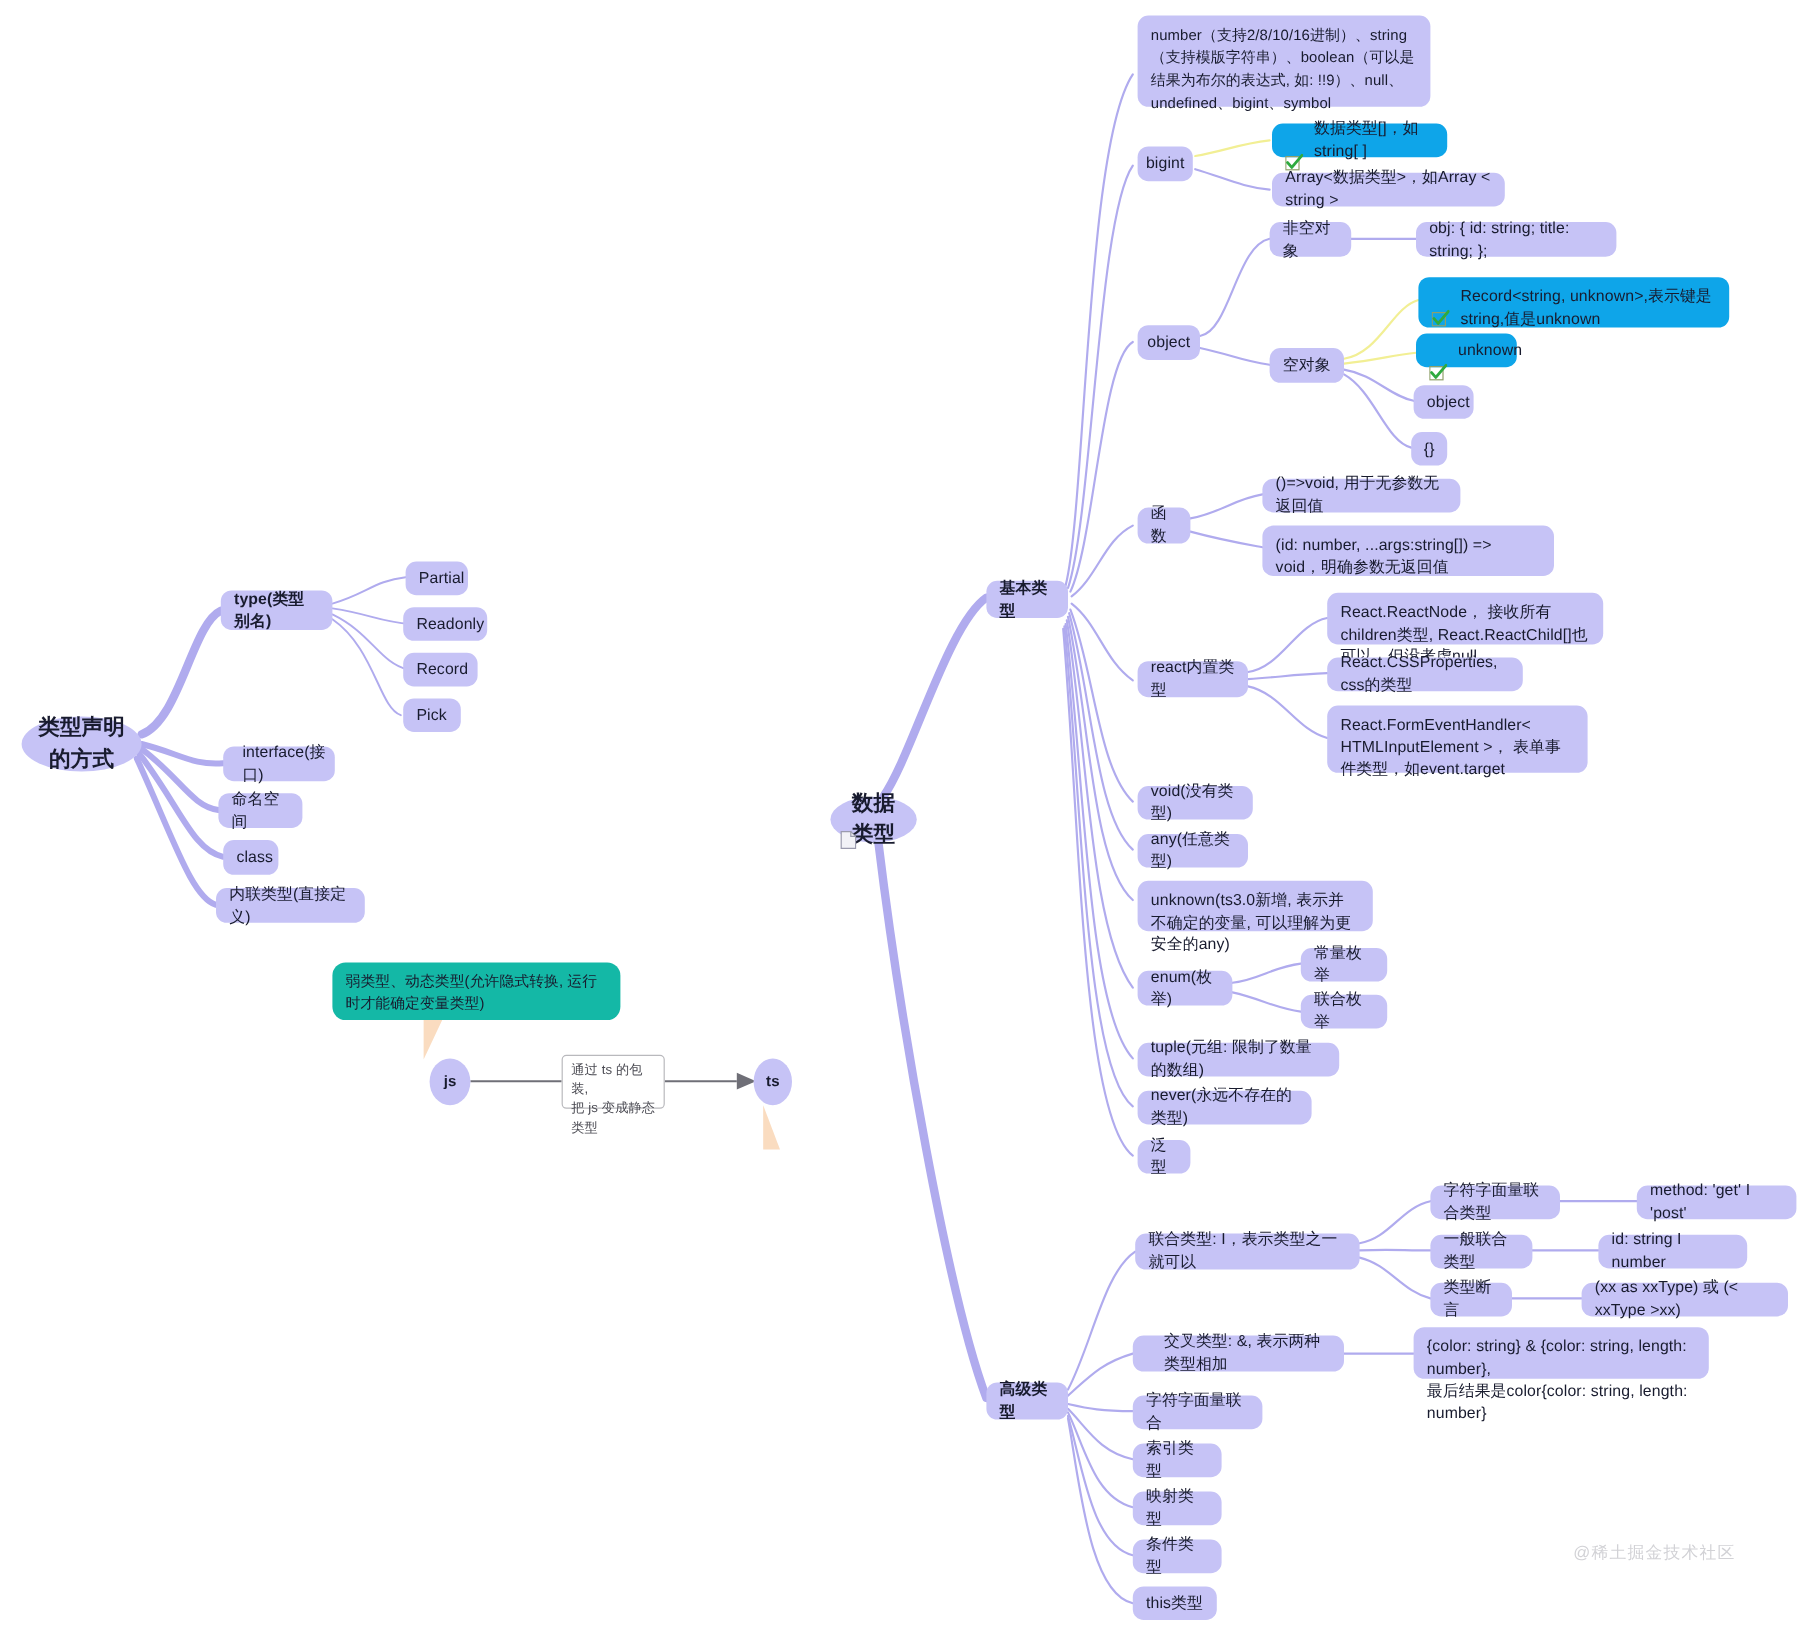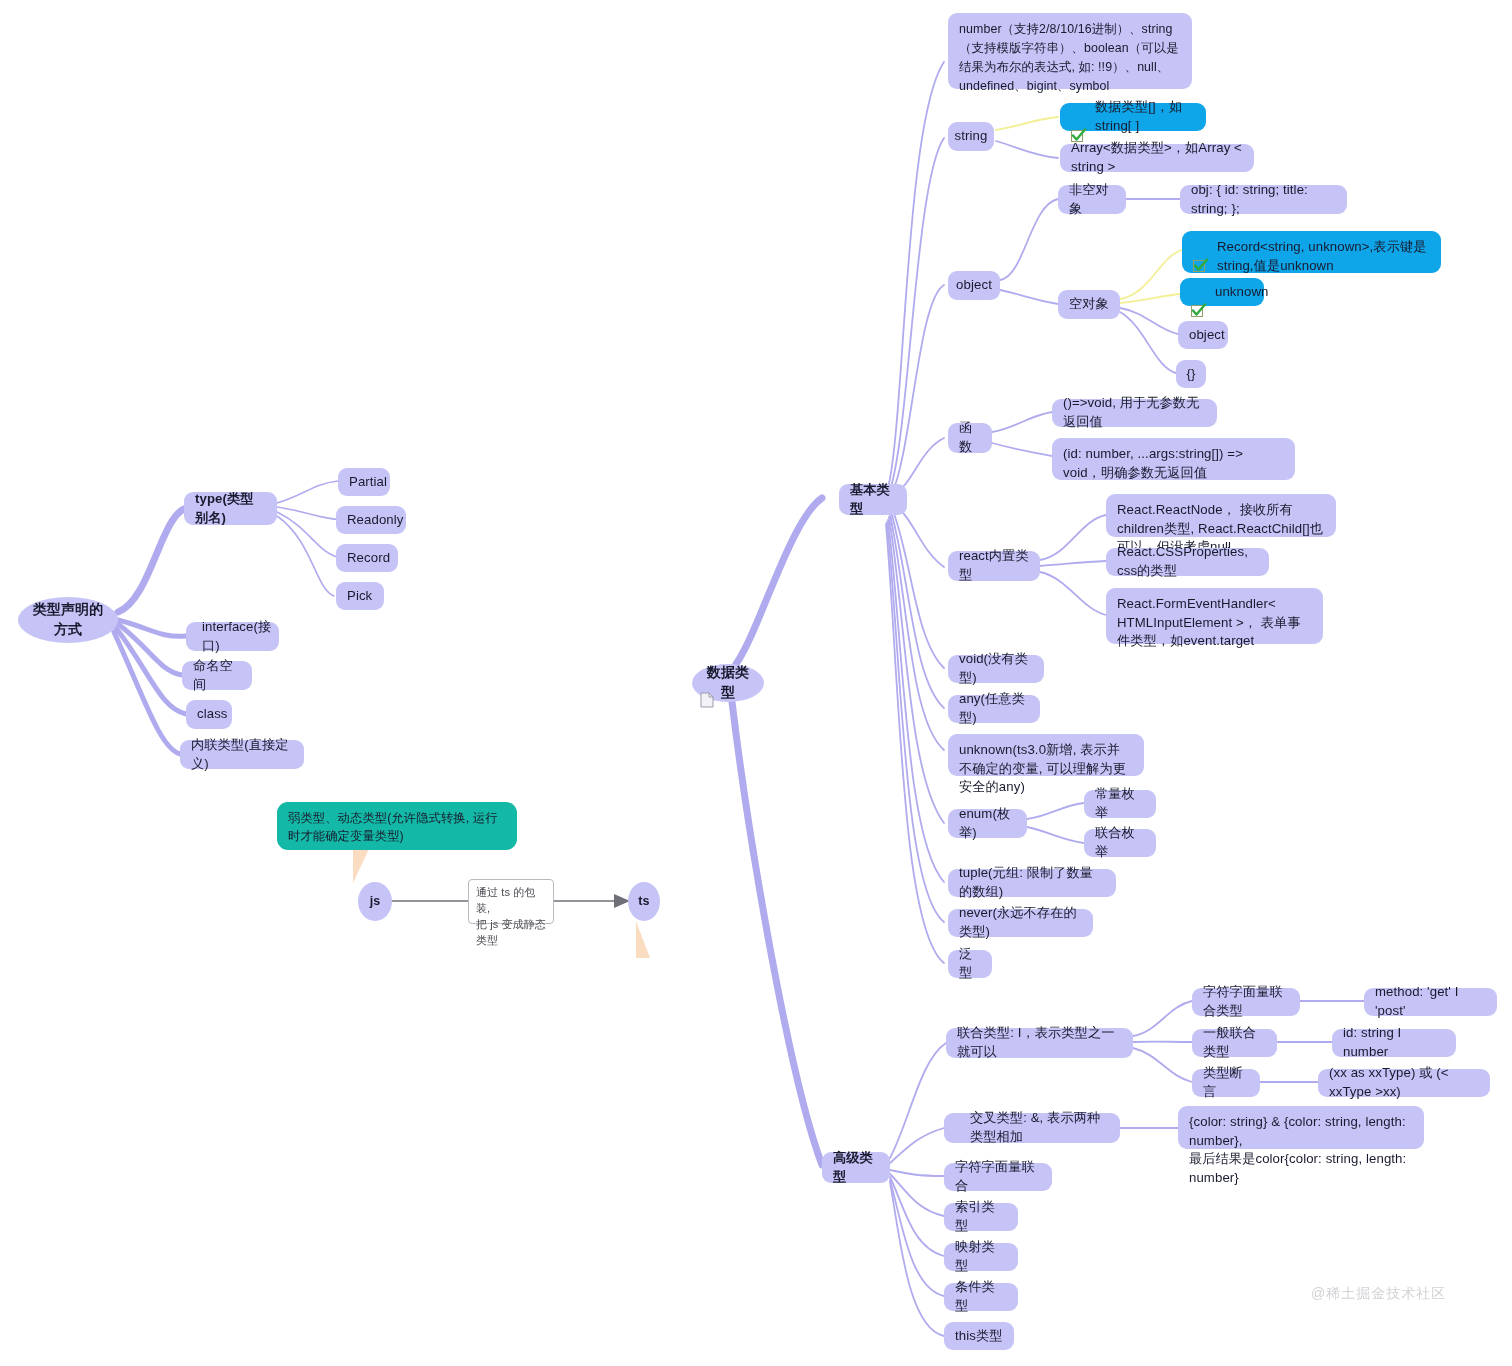--- a/index.html
+++ b/index.html
@@ -31,21 +31,21 @@
     line-height:1.42;
     letter-spacing:0.1px;
     white-space:pre-line;
     z-index:3;
   }
   .node.oval{
     border-radius:50%/50%;
     justify-content:center;
     text-align:center;
     font-weight:bold;
-    font-size:14px;
+    font-size:18px;
   }
   .node.bold{font-weight:bold;}
   .node.yellow{background:#0ea5e9;}
   .node.orange{background:#14b8a6;border-radius:11px;margin-left:20px;}
   .node.plain{
     background:#ffffff;
     border:1px solid #b9b9bd;
     border-radius:4px;
     color:#4a4a52;
     font-size:11px;
@@ -222,34 +222,34 @@
   <div class="node oval" style="left:692px;top:664px;width:72px;height:38px;">
     <span class="lbl">数据类型</span>
   </div>
   <span class="doc-icon" style="left:700px;top:692px;">
     <svg width="14" height="16" viewBox="0 0 14 16">
       <path d="M1 1 h8 l4 4 v10 h-12 z" fill="#f2f2f7" stroke="#9b9bae" stroke-width="1"></path>
       <path d="M9 1 v4 h4" fill="none" stroke="#9b9bae" stroke-width="1"></path>
     </svg>
   </span>
 
-  <div class="node bold" style="left:822px;top:484px;width:68px;height:31px;justify-content:center;margin-left:17px;">
+  <div class="node bold" style="left:822px;top:484px;width:68px;height:31px;justify-content:center;">
     <span class="lbl">基本类型</span>
   </div>
 
   <div class="node bold" style="left:822px;top:1152px;width:68px;height:31px;justify-content:center;">
     <span class="lbl">高级类型</span>
   </div>
 
   <div class="node" style="left:948px;top:13px;width:244px;height:76px;align-items:flex-start;font-size:12.4px;line-height:1.52;">
     <span class="lbl">number（支持2/8/10/16进制）、string（支持模版字符串）、boolean（可以是结果为布尔的表达式, 如: !!9）、null、undefined、bigint、symbol</span>
   </div>
 
   <div class="node" style="left:948px;top:122px;width:46px;height:29px;justify-content:center;">
-    <span class="lbl">string</span>
+    <span class="lbl">bigint</span>
   </div>
   <div class="node yellow" style="left:1060px;top:103px;width:146px;height:28px;">
     <span class="chk">
       <svg width="15" height="15" viewBox="0 0 15 15">
         <rect x="0.5" y="2.5" width="11" height="11" fill="none" stroke="#8fa06a" stroke-width="1"></rect>
         <path d="M2 7.5 L5.5 11.5 L14 1.5" fill="none" stroke="#2faa3f" stroke-width="2.4" stroke-linecap="round" stroke-linejoin="round"></path>
       </svg>
     </span>
     <span class="lbl">数据类型[]，如string[ ]</span>
   </div>

